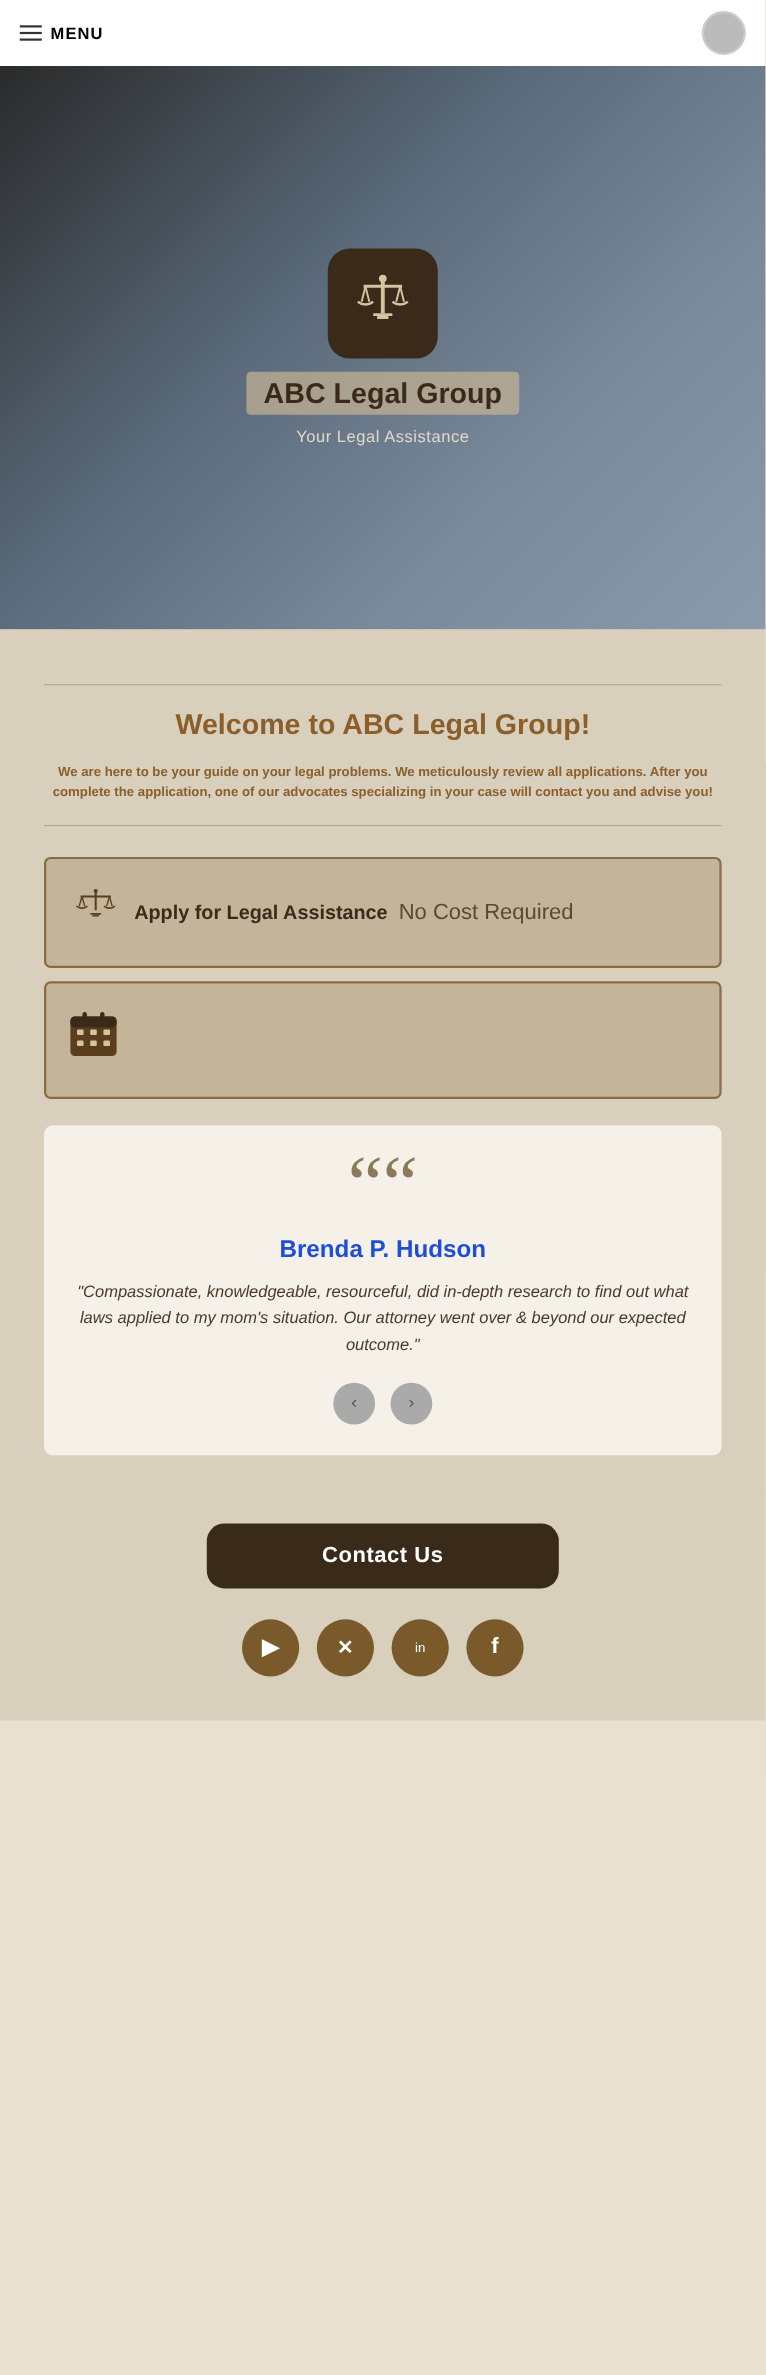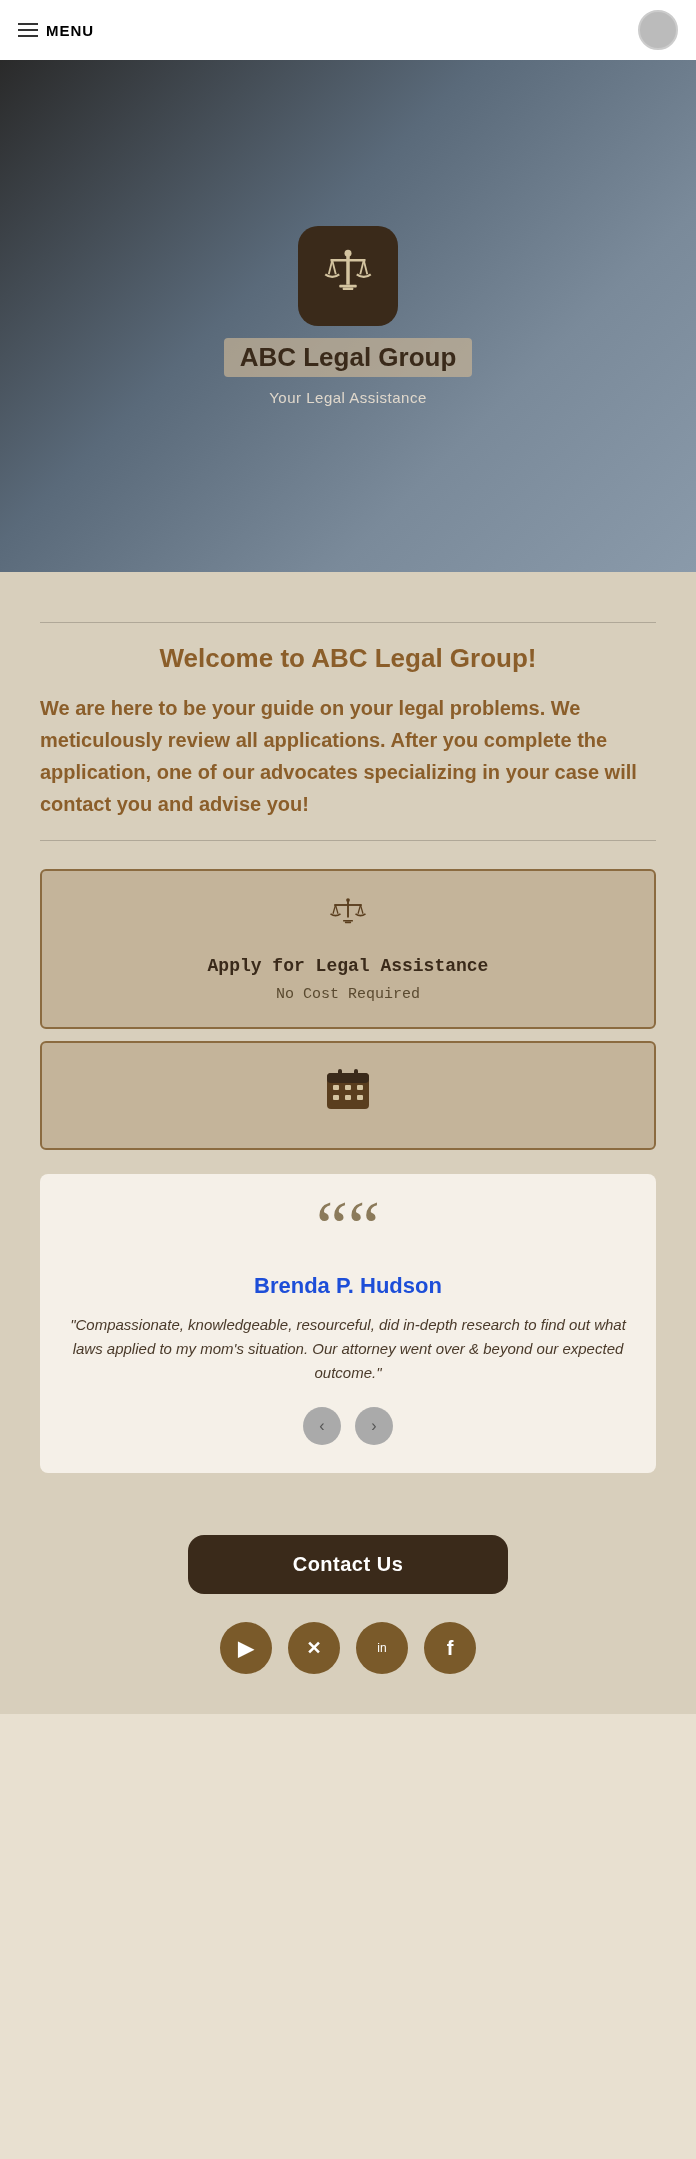--- a/index.html
+++ b/index.html
@@ -105,58 +105,57 @@
     }
 
     .welcome-title {
       text-align: center;
       font-size: 26px;
       font-weight: bold;
       color: #8B5E2A;
       margin-bottom: 18px;
     }
     .welcome-text {
-      text-align: left;
-      font-size: 20px;
+      text-align: center;
+      font-size: 12px;
       color: #8B5E2A;
       line-height: 1.6;
       font-weight: bold;
     }
 
     
     .cards-section {
       margin-top: 28px;
       display: flex;
       flex-direction: column;
       gap: 12px;
     }
     .card {
       background: #c4b49a;
       border: 2px solid #8B6B40;
       border-radius: 6px;
       padding: 24px 20px;
       display: flex;
-      flex-direction: column;
+      flex-direction: row;
       align-items: center;
       gap: 10px;
       cursor: pointer;
-      font-family: Liberation Mono, monospace;
     }
     .card-icon {
       font-size: 36px;
       color: #5a3e1e;
     }
     .card-title {
       font-size: 18px;
       font-weight: bold;
       color: #3a2a1a;
       text-align: center;
     }
     .card-subtitle {
-      font-size: 15px;
+      font-size: 20px;
       color: #5a4a30;
       text-align: center;
     }
 
     
     .testimonial-card {
       background: #f5f0e8;
       border-radius: 8px;
       margin-top: 24px;
       padding: 32px 28px 28px;

